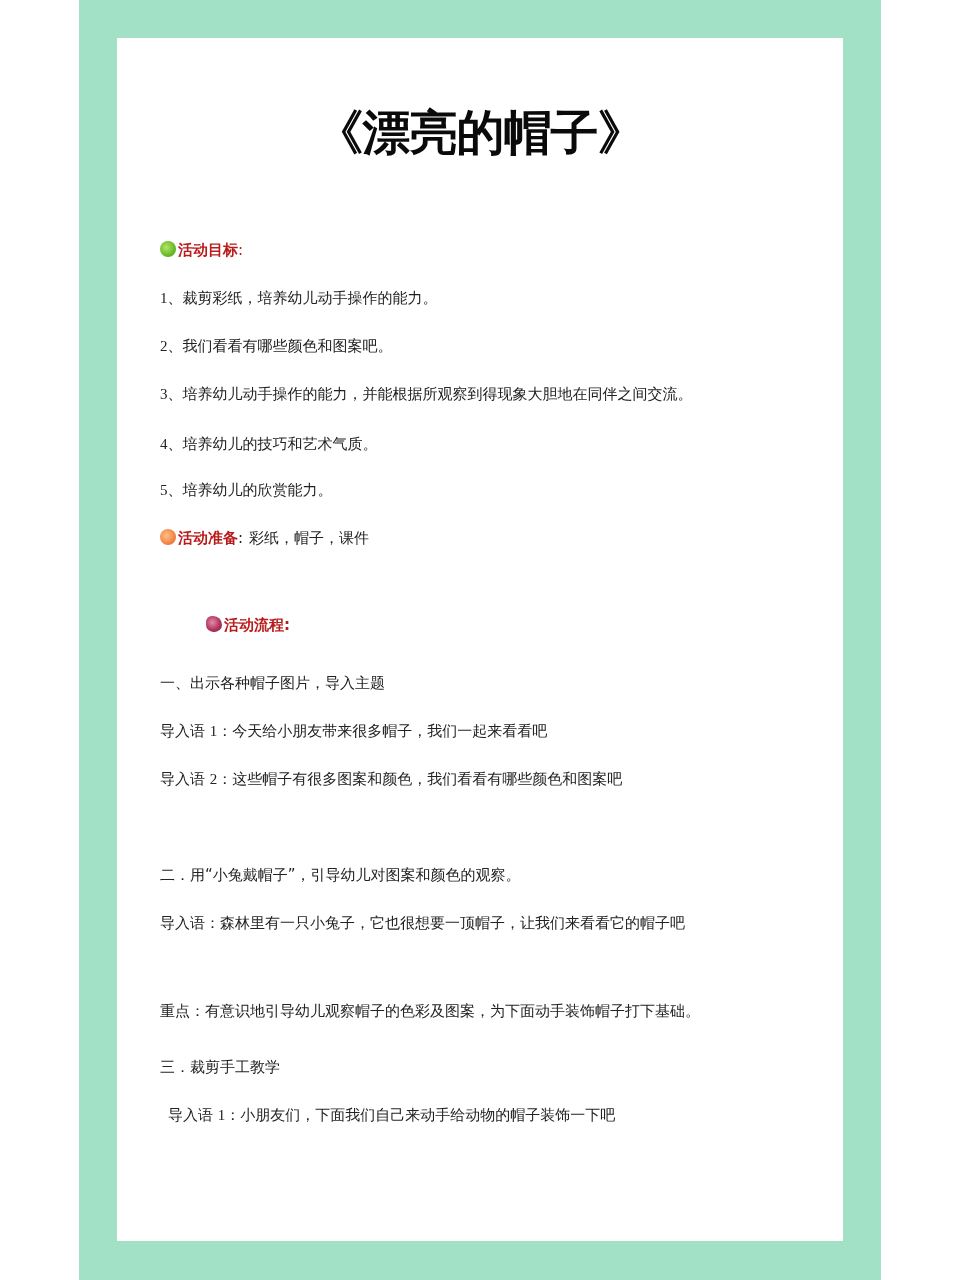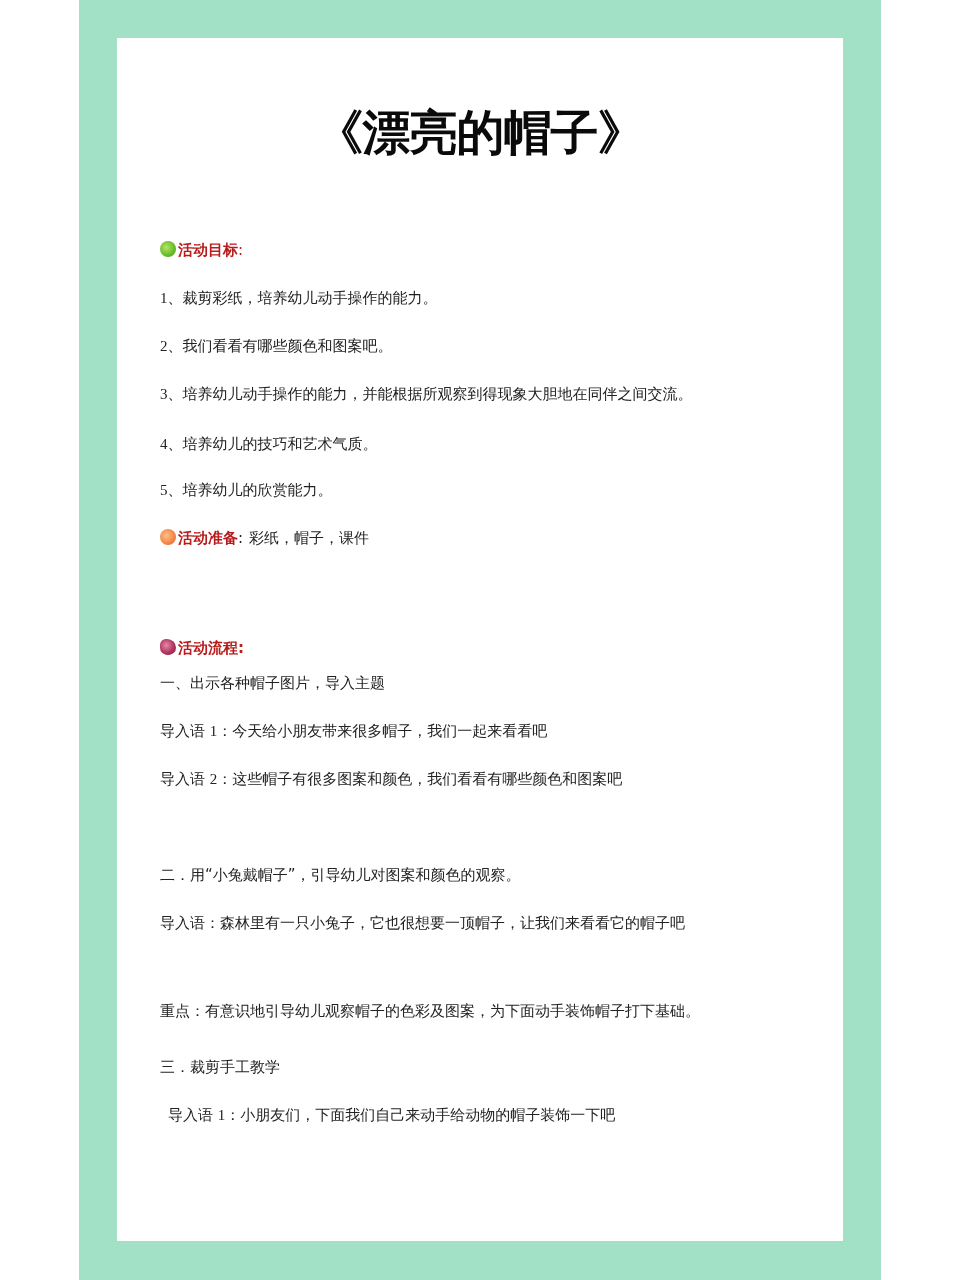--- a/index.html
+++ b/index.html
@@ -102,21 +102,21 @@
   <span class="num">4、</span><span>培养幼儿的技巧和艺术气质。</span>
 </div>
 <div class="line" style="top:479px;">
   <span class="num">5、</span><span>培养幼儿的欣赏能力。</span>
 </div>
 
 <div class="line" style="top:527px;">
   <span class="emoji peach"></span><span class="heading">活动准备</span><span>:</span><span style="margin-left:6px;">彩纸，帽子，课件</span>
 </div>
 
-<div class="line heading" style="top:637px;">
+<div class="line heading" style="top:614px;margin-left:46px;">
   <span class="emoji grape"></span><span>活动流程</span><span>:</span>
 </div>
 
 <div class="line" style="top:672px;">一、出示各种帽子图片，导入主题</div>
 <div class="line" style="top:720px;">
   <span>导入语 </span><span class="num">1</span><span>：今天给小朋友带来很多帽子，我们一起来看看吧</span>
 </div>
 <div class="line" style="top:768px;">
   <span>导入语 </span><span class="num">2</span><span>：这些帽子有很多图案和颜色，我们看看有哪些颜色和图案吧</span>
 </div>

